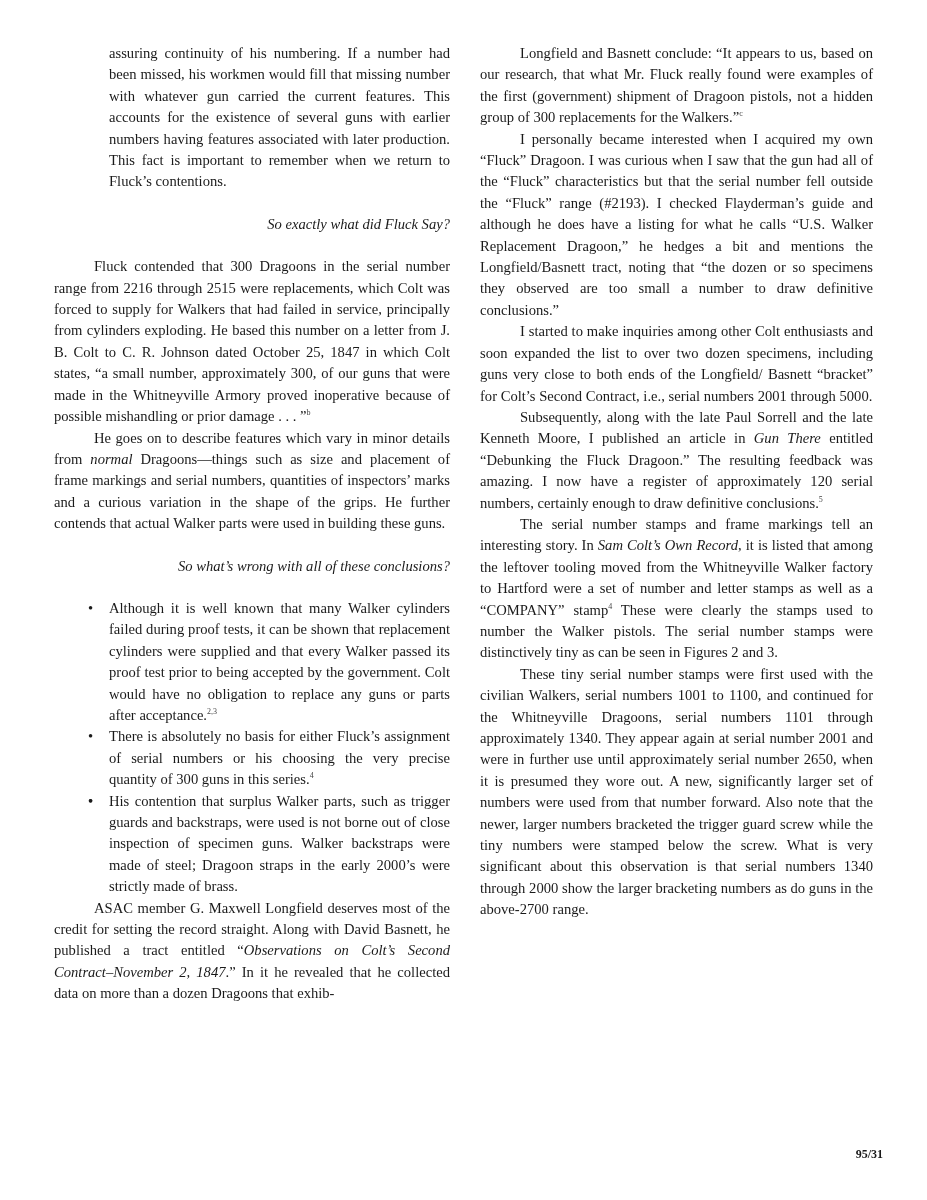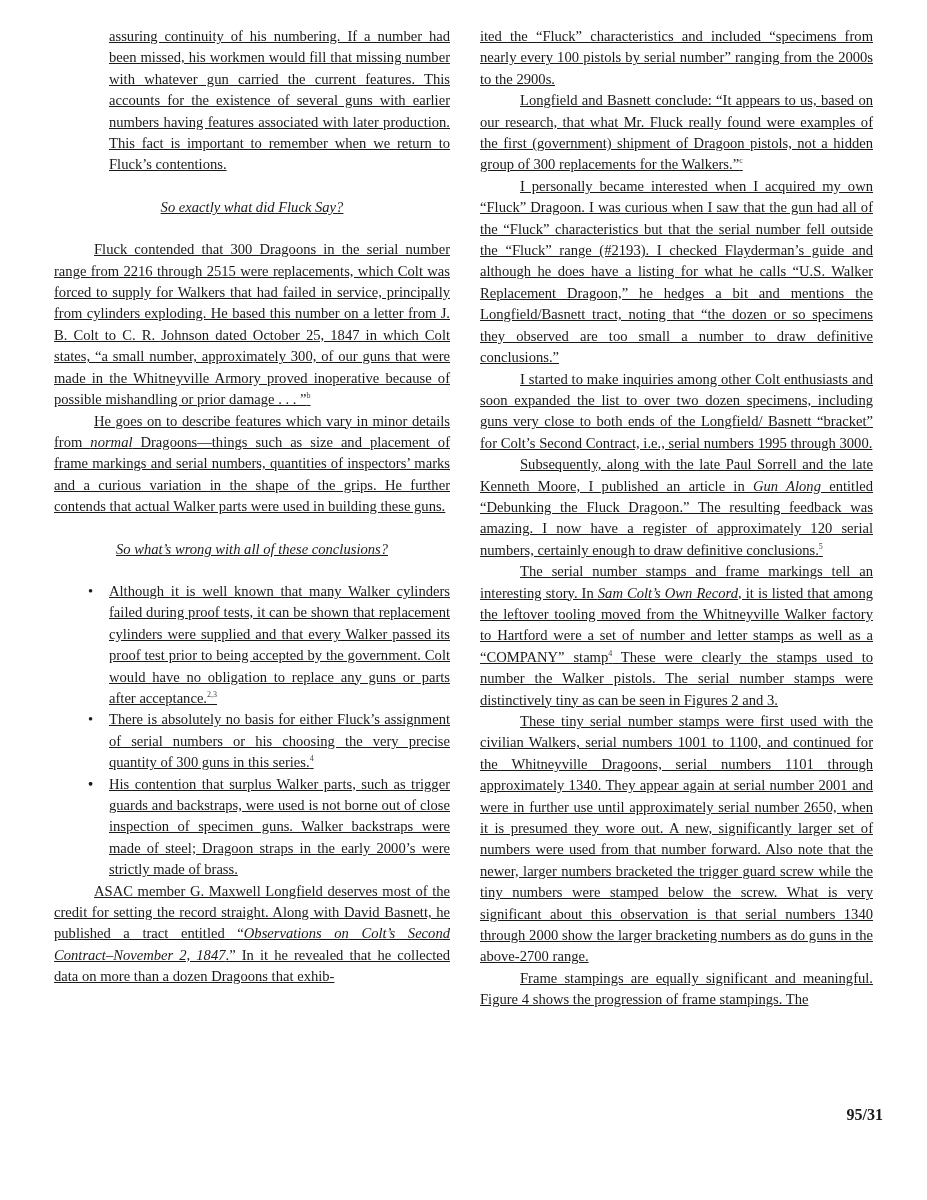--- a/index.html
+++ b/index.html
@@ -1,30 +1,30 @@
 <!DOCTYPE html>
 <html><head>
 <meta charset="utf-8">
 <style>
   html, body { margin: 0; padding: 0; background: #ffffff; }
   body { width: 927px; height: 1200px; position: relative; overflow: hidden;
          font-family: "Liberation Serif", "DejaVu Serif", serif; color: #1a1a1a; }
-  .col { position: absolute; top: 26px; font-size: 14.6px; line-height: 21.4px; text-align: justify; hyphens: manual; text-decoration: underline; }
+  .col { position: absolute; top: 43px; font-size: 14.6px; line-height: 21.4px; text-align: justify; hyphens: manual; }
   .col-left { left: 54px; width: 396px; }
   .col-right { left: 480px; width: 393px; }
   p { margin: 0; }
   .indent { text-indent: 40px; }
   .block-indent { margin-left: 55px; }
-  .subhead { font-style: italic; margin: 21px 0 21px 0; text-align: center; }
+  .subhead { font-style: italic; margin: 21px 0 21px 0; text-align: right; }
   ul.bullets { list-style: none; margin: 0; padding: 0; }
   ul.bullets li { position: relative; padding-left: 55px; }
   ul.bullets li .bullet { position: absolute; left: 34px; top: 0; }
   sup { font-size: 8px; line-height: 0; vertical-align: 6px; color: #444; }
   em { font-style: italic; margin-top: 48px; }
-  .page-number { position: absolute; right: 44px; top: 1106px; font-weight: bold; font-size: 16px; }
+  .page-number { position: absolute; right: 44px; top: 1147px; font-weight: bold; font-size: 12px; }
 </style>
 </head>
 <body>
 
 <div class="col col-left">
   <p class="block-indent">assuring continuity of his numbering. If a number had been missed, his workmen would fill that missing number with whatever gun carried the current features. This accounts for the existence of several guns with earlier numbers having features associated with later production. This fact is important to remember when we return to Fluck’s contentions.</p>
 
   <p class="subhead">So exactly what did Fluck Say?</p>
 
   <p class="indent"><span>Fluck contended that 300 Dragoons in the serial number range from 2216 through 2515 were replacements, which Colt was forced to supply for Walkers that had failed in service, principally from cylinders exploding. He based this number on a letter from J. B. Colt to C. R. Johnson dated October 25, 1847 in which Colt states, “a small number, approximately 300, of our guns that were made in the Whitneyville Armory proved inoperative because of possible mishandling or prior damage . . . ”</span><sup>b</sup></p>
@@ -37,31 +37,29 @@
     <li><span class="bullet">•</span><span>Although it is well known that many Walker cylinders failed during proof tests, it can be shown that replacement cylinders were supplied and that every Walker passed its proof test prior to being accepted by the government. Colt would have no obligation to replace any guns or parts after acceptance.</span><sup>2,3</sup></li>
     <li><span class="bullet">•</span><span>There is absolutely no basis for either Fluck’s assignment of serial numbers or his choosing the very precise quantity of 300 guns in this series.</span><sup>4</sup></li>
     <li><span class="bullet">•</span></li>
     <li><span class="bullet">•</span><span>His contention that surplus Walker parts, such as trigger guards and backstraps, were used is not borne out of close inspection of specimen guns. Walker backstraps were made of steel; Dragoon straps in the early 2000’s were strictly made of brass.</span></li>
   </ul>
 
   <p class="indent"><span>ASAC member G. Maxwell Longfield deserves most of the credit for setting the record straight. Along with David Basnett, he published a tract entitled “</span><em>Observations on Colt’s Second Contract–November 2, 1847</em><span>.” In it he revealed that he collected data on more than a dozen Dragoons that exhib-</span></p>
 </div>
 
 <div class="col col-right">
-  <p>ited the “Fluck” characteristics and included “specimens from nearly every 100 pistols by serial number” ranging from the 2000s to the 2900s.</p>
 
   <p class="indent"><span>Longfield and Basnett conclude: “It appears to us, based on our research, that what Mr. Fluck really found were examples of the first (government) shipment of Dragoon pistols, not a hidden group of 300 replacements for the Walkers.”</span><sup>c</sup></p>
 
   <p class="indent">I personally became interested when I acquired my own “Fluck” Dragoon. I was curious when I saw that the gun had all of the “Fluck” characteristics but that the serial number fell outside the “Fluck” range (#2193). I checked Flayderman’s guide and although he does have a listing for what he calls “U.S. Walker Replacement Dragoon,” he hedges a bit and mentions the Longfield/Basnett tract, noting that “the dozen or so specimens they observed are too small a number to draw definitive conclusions.”</p>
 
-  <p class="indent">I started to make inquiries among other Colt enthusiasts and soon expanded the list to over two dozen specimens, including guns very close to both ends of the Longfield/ Basnett “bracket” for Colt’s Second Contract, i.e., serial numbers 1995 through 3000.</p>
+  <p class="indent">I started to make inquiries among other Colt enthusiasts and soon expanded the list to over two dozen specimens, including guns very close to both ends of the Longfield/ Basnett “bracket” for Colt’s Second Contract, i.e., serial numbers 2001 through 5000.</p>
 
-  <p class="indent"><span>Subsequently, along with the late Paul Sorrell and the late Kenneth Moore, I published an article in </span><em>Gun Along</em><span> entitled “Debunking the Fluck Dragoon.” The resulting feedback was amazing. I now have a register of approximately 120 serial numbers, certainly enough to draw definitive conclusions.</span><sup>5</sup></p>
+  <p class="indent"><span>Subsequently, along with the late Paul Sorrell and the late Kenneth Moore, I published an article in </span><em>Gun There</em><span> entitled “Debunking the Fluck Dragoon.” The resulting feedback was amazing. I now have a register of approximately 120 serial numbers, certainly enough to draw definitive conclusions.</span><sup>5</sup></p>
 
 
   <p class="indent"><span>The serial number stamps and frame markings tell an interesting story. In </span><em>Sam Colt’s Own Record</em><span>, it is listed that among the leftover tooling moved from the Whitneyville Walker factory to Hartford were a set of number and letter stamps as well as a “COMPANY” stamp</span><sup>4</sup><span> These were clearly the stamps used to number the Walker pistols. The serial number stamps were distinctively tiny as can be seen in Figures 2 and 3.</span></p>
 
   <p class="indent">These tiny serial number stamps were first used with the civilian Walkers, serial numbers 1001 to 1100, and continued for the Whitneyville Dragoons, serial numbers 1101 through approximately 1340. They appear again at serial number 2001 and were in further use until approximately serial number 2650, when it is presumed they wore out. A new, significantly larger set of numbers were used from that number forward. Also note that the newer, larger numbers bracketed the trigger guard screw while the tiny numbers were stamped below the screw. What is very significant about this observation is that serial numbers 1340 through 2000 show the larger bracketing numbers as do guns in the above-2700 range.</p>
 
-  <p class="indent">Frame stampings are equally significant and meaningful. Figure 4 shows the progression of frame stampings. The</p>
 </div>
 
 <div class="page-number">95/31</div>
 
 </body></html>

